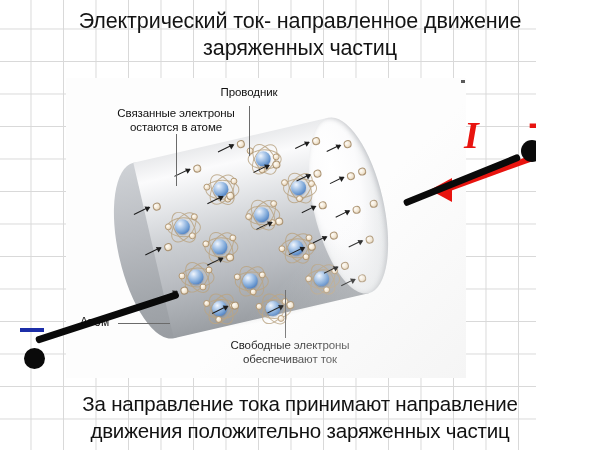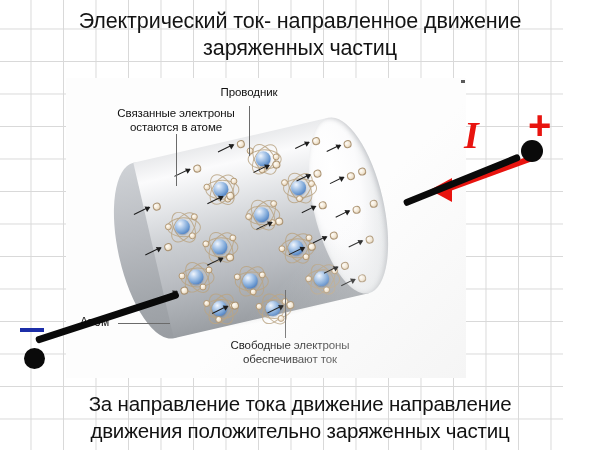--- a/index.html
+++ b/index.html
@@ -17,21 +17,20 @@
     position: relative;
     width: 536px;
     height: 450px;
     background-color: #ffffff;
     background-image:
       linear-gradient(to right, #d9d9d9 1px, transparent 1px),
       linear-gradient(to bottom, #d9d9d9 1px, transparent 1px);
     background-size: 32.5px 32.5px;
     background-position: -2px -4px;
     overflow: hidden;
-    padding-left: 27px;
   }
 
   
   .title-block {
     position: absolute;
     left: 0;
     top: 8px;
     width: 600px;
     text-align: center;
     font-size: 21.5px;
@@ -495,15 +494,15 @@
   <div class="red-arrow-head" style="left:430px; top:178px;"></div>
 
   <div class="wire" style="left:404px; top:200px; width:125px; height:7px;
        transform: rotate(-22deg); transform-origin: left center;"></div>
   <div class="term-dot" style="left:521px; top:140px; width:22px; height:22px;"></div>
 
   <div class="sym-I" style="left:464px; top:116px;">I</div>
 
   <div class="sym-plus" style="left:528px; top:105px;">+</div>
 
-  <div class="caption-block">За направление тока движение направление
+  <div class="caption-block">За направление тока принимают направление
 движения положительно заряженных частиц</div>
 </div>
 
 </body></html>

